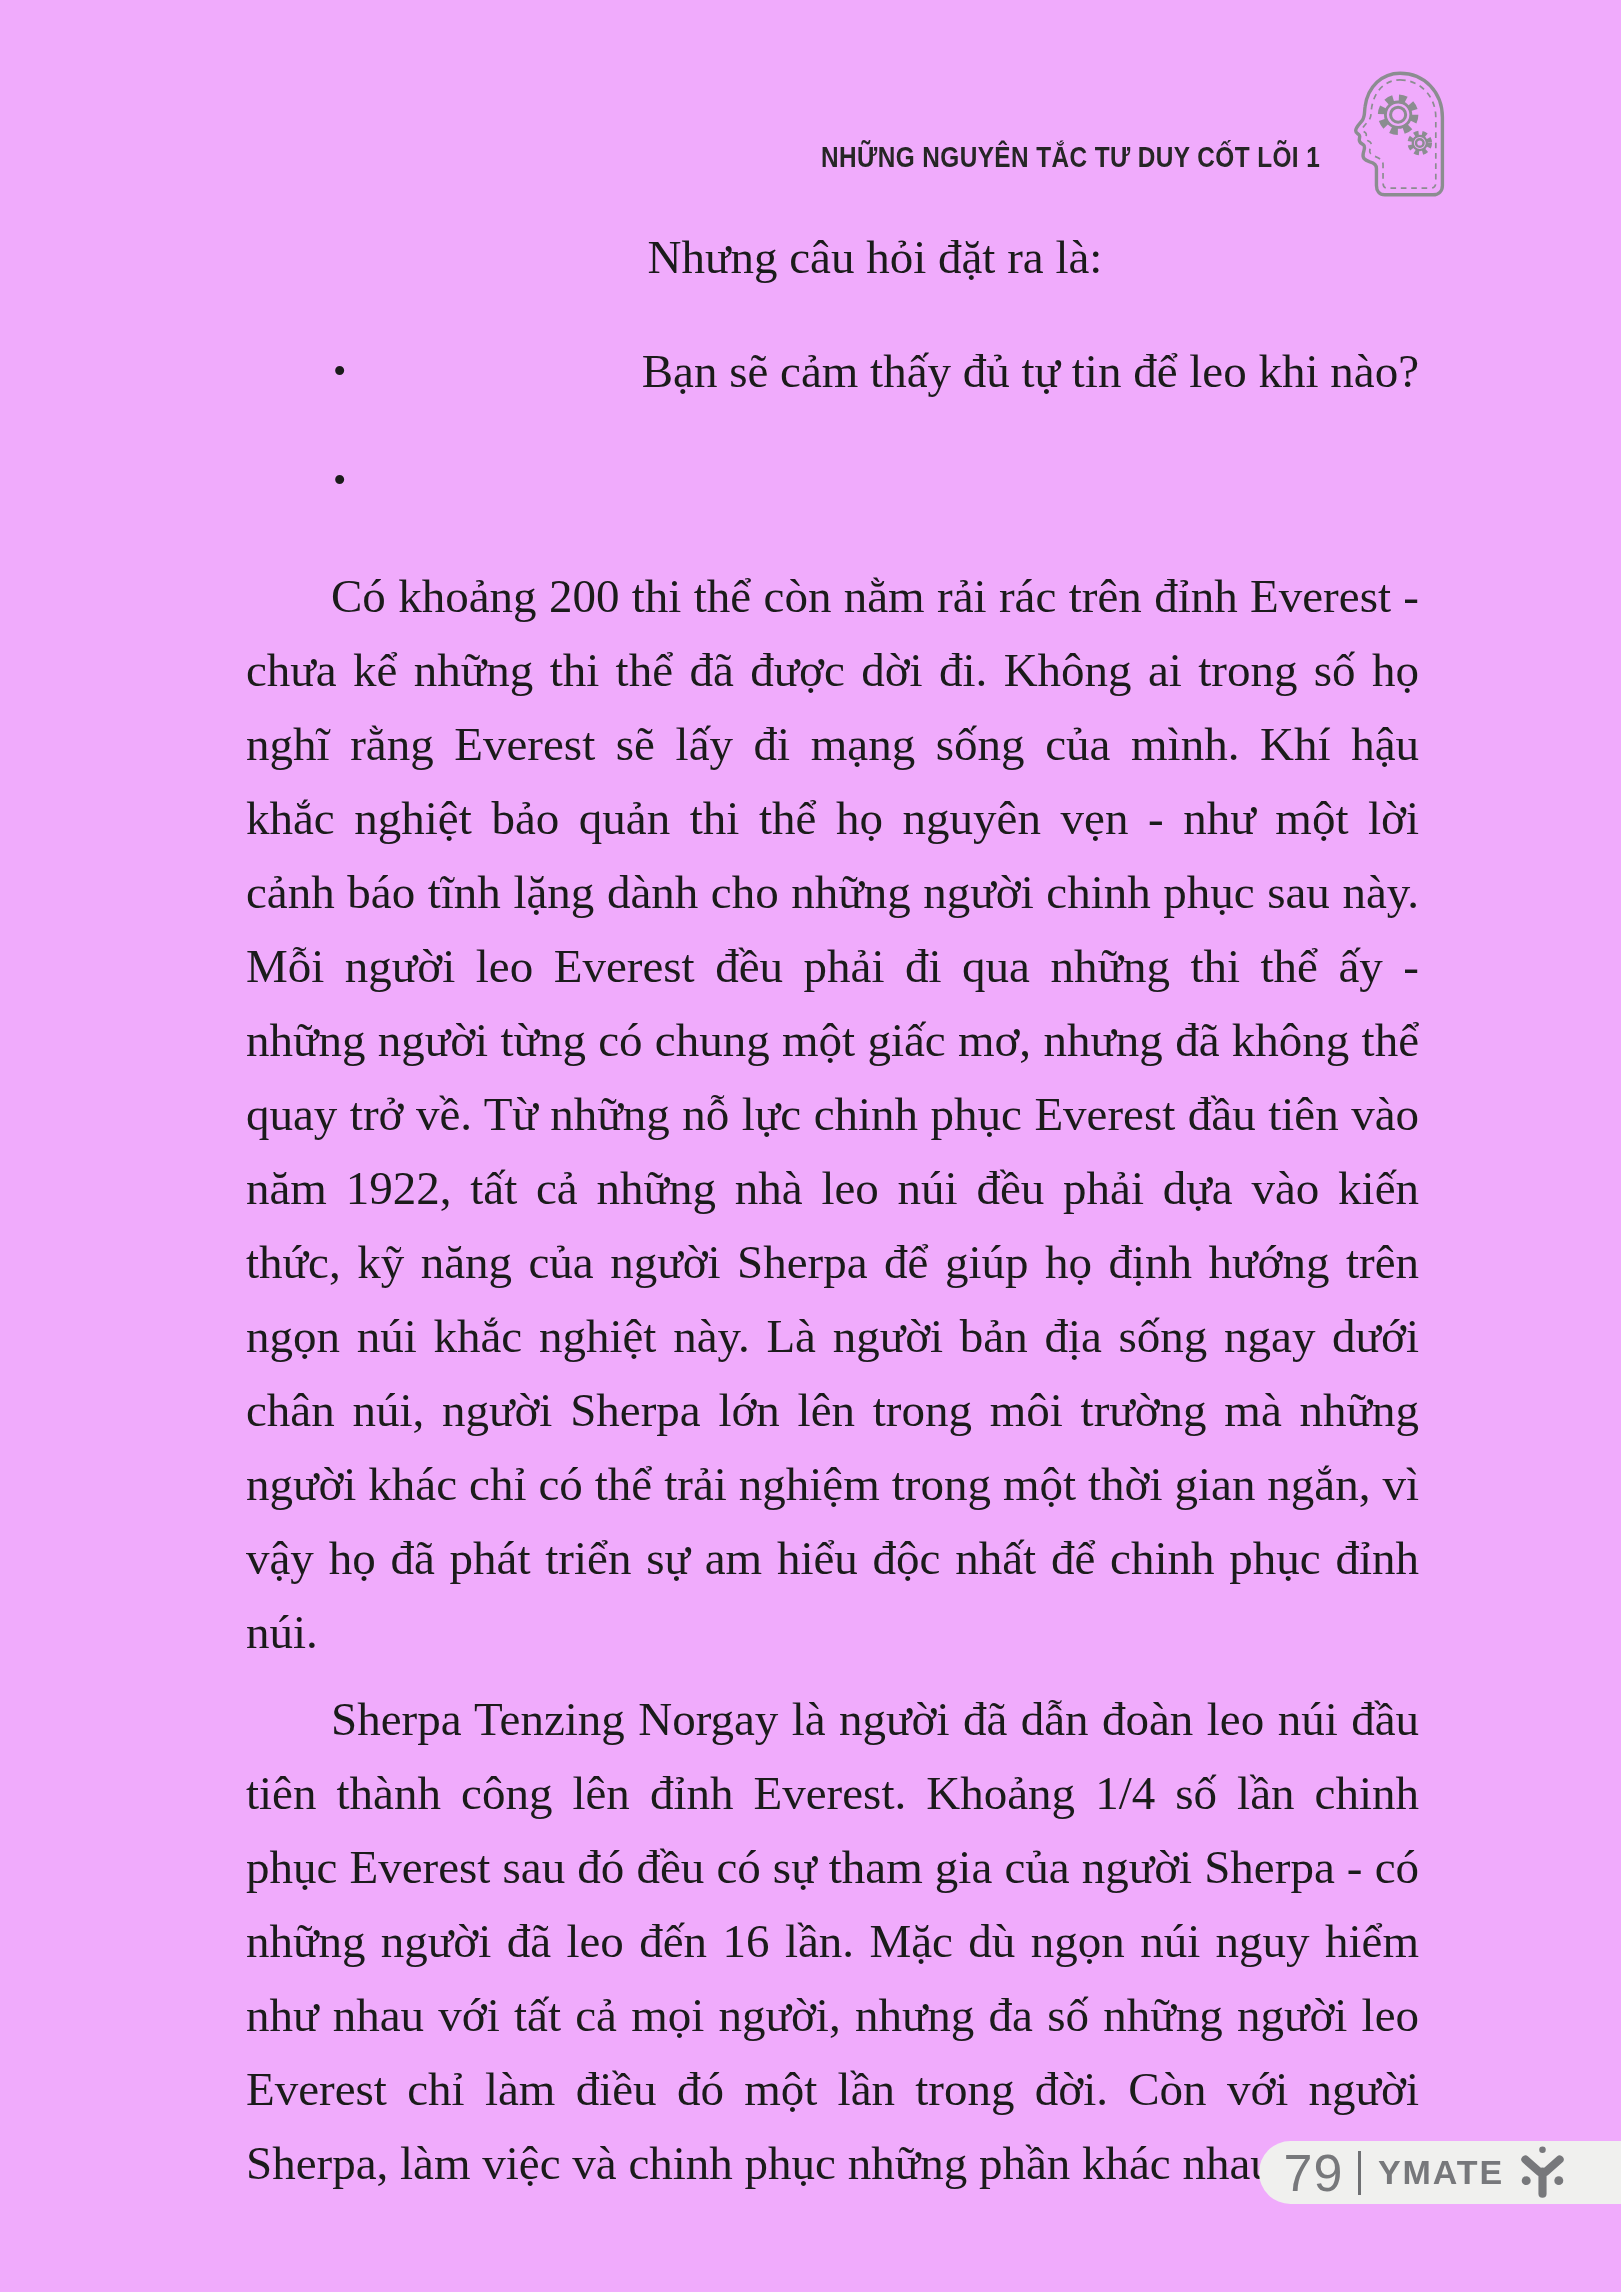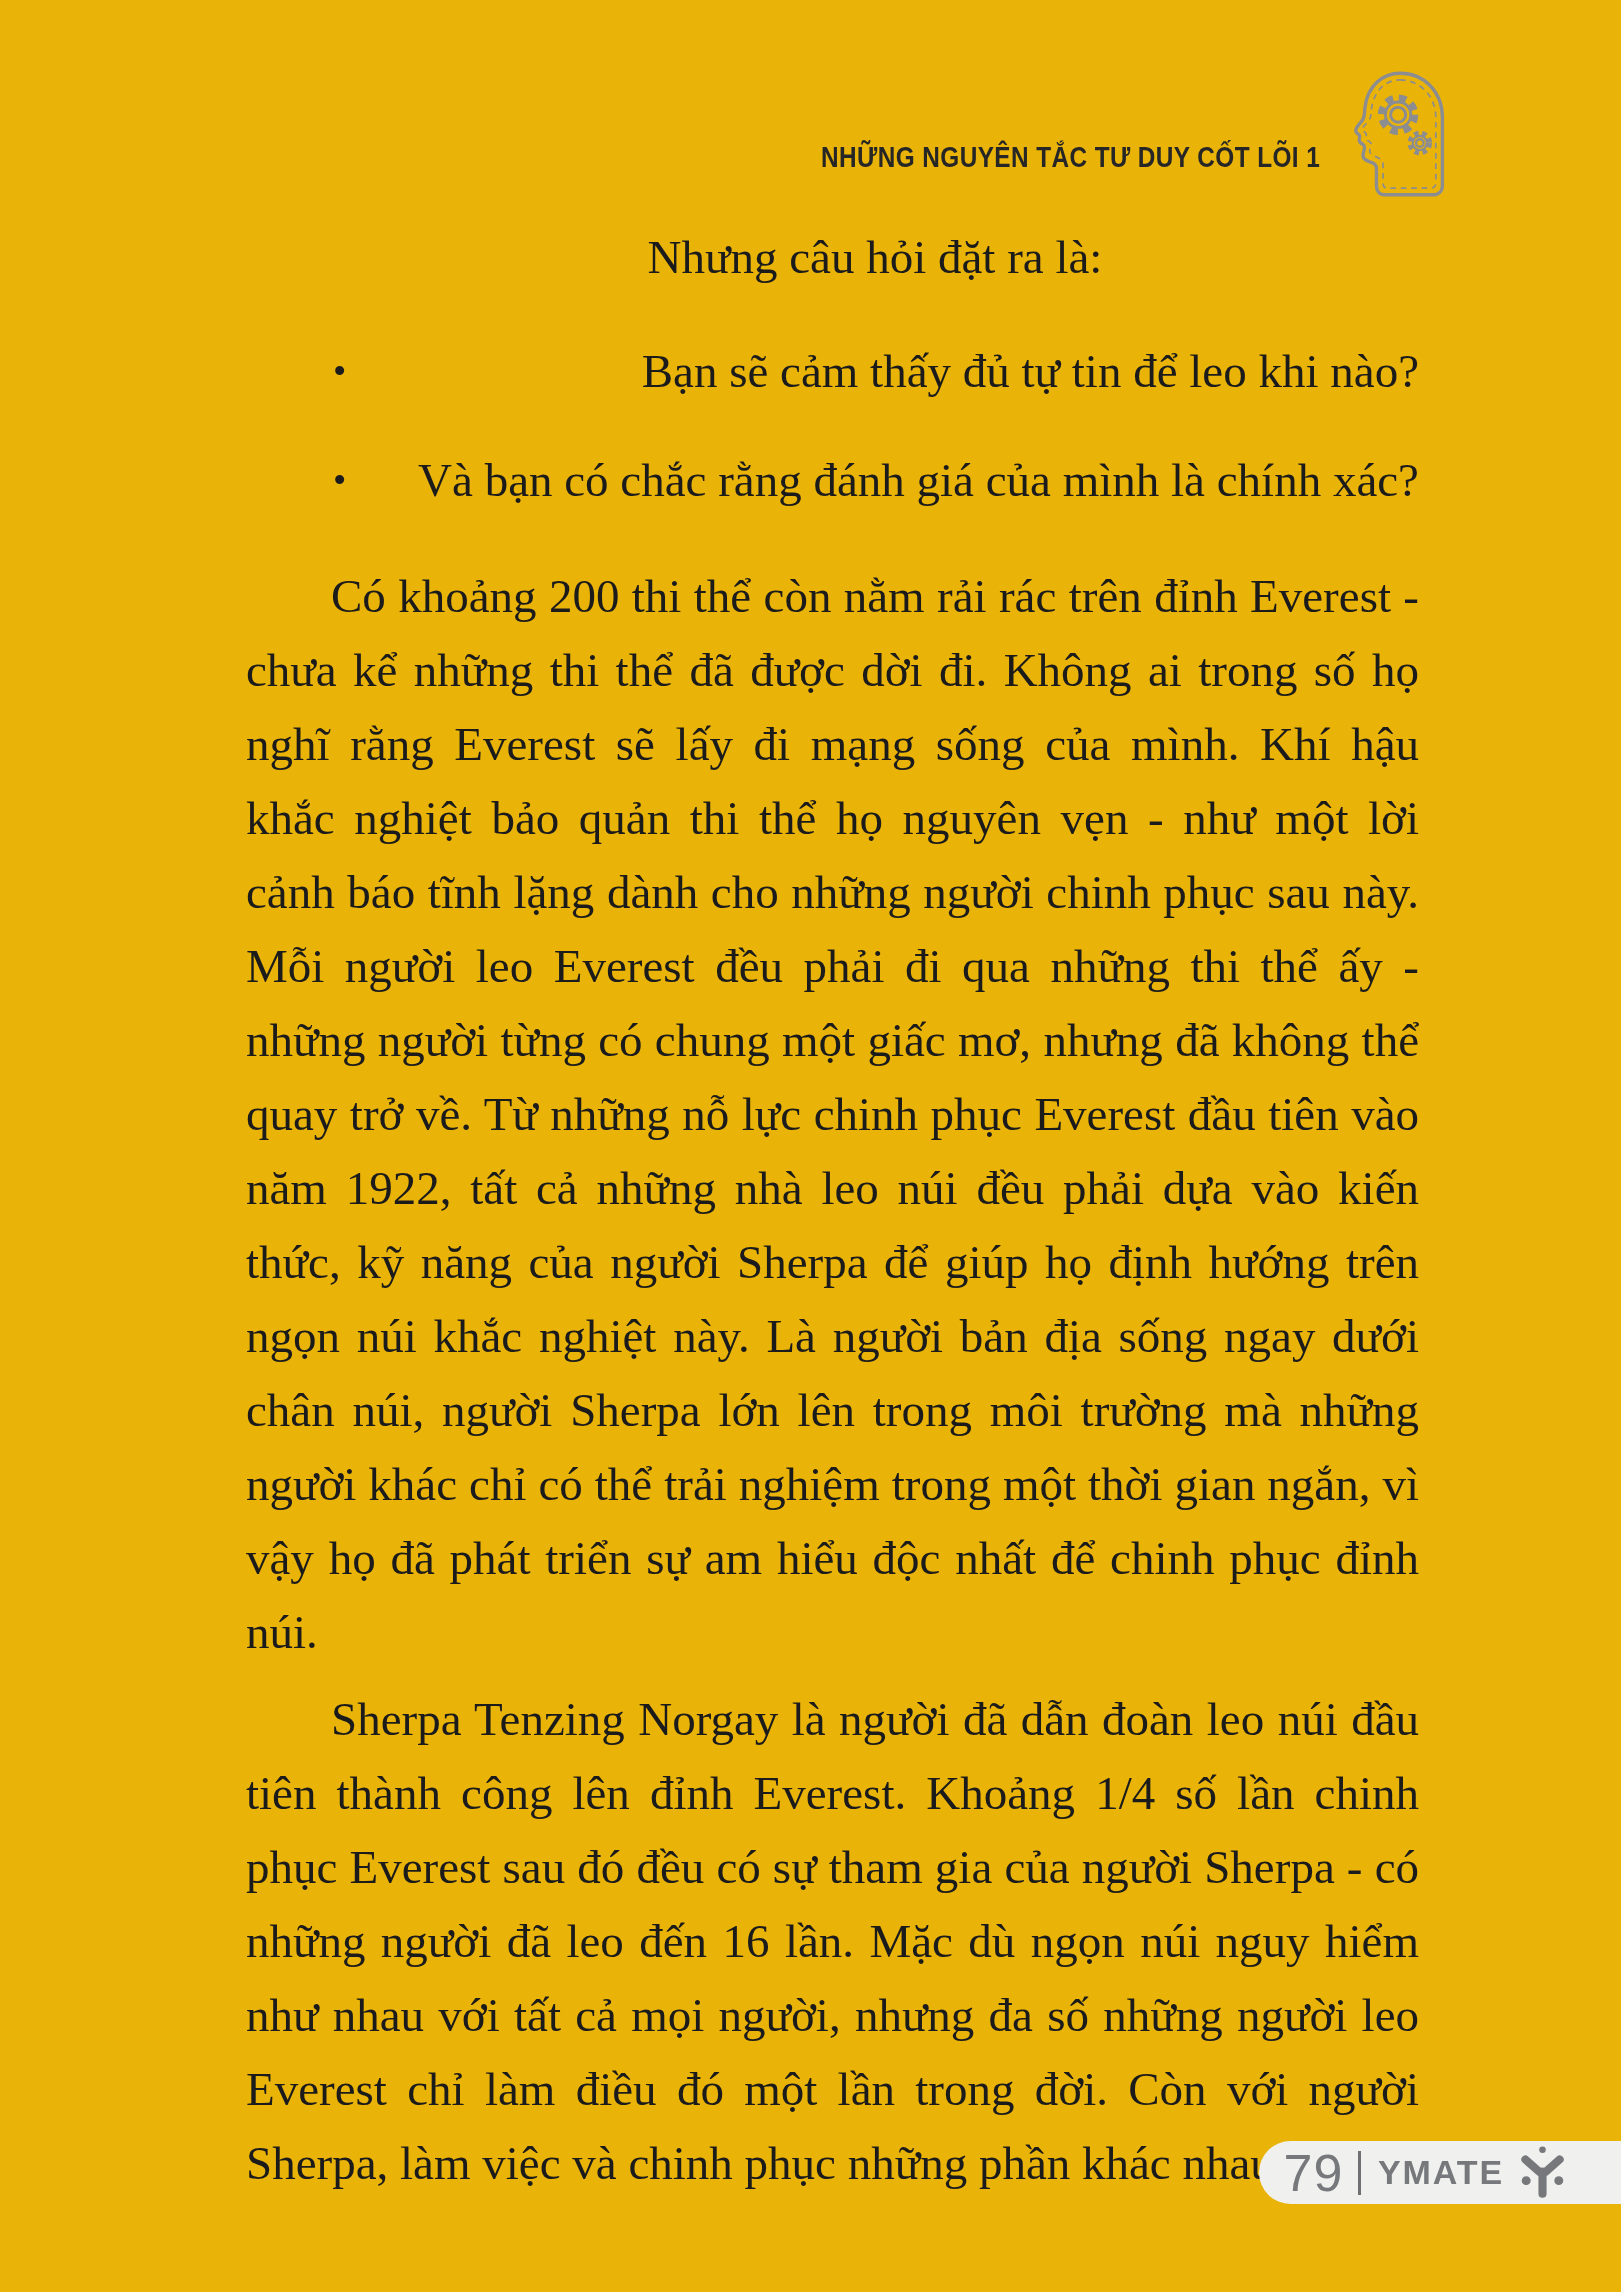--- a/index.html
+++ b/index.html
@@ -1,19 +1,19 @@
 <!DOCTYPE html>
 <html lang="vi" style="font-size:15px"><head>
 <meta charset="utf-8">
 <style>
   html,body{margin:0;padding:0;background:#ffffff;}
   .page{
     position:relative;
     width:1621px;height:2292px;
-    background:#eab308;
+    background:#f0abfc;
     overflow:hidden;
     font-family:"Liberation Serif","DejaVu Serif",serif;
     color:#1b1b1b;
   }
 
   
   .running-head{
     position:absolute;
     top:138px;right:301px;
     height:38px;line-height:38px;
@@ -134,21 +134,20 @@
 
     <p class="intro-line">Nhưng câu hỏi đặt ra là:</p>
 
     <div class="bullet-list">
       <div class="bullet-item">
         <span class="bullet-marker">•</span>
         <span class="bullet-text">Bạn sẽ cảm thấy đủ tự tin để leo khi nào?</span>
       </div>
       <div class="bullet-item">
         <span class="bullet-marker">•</span>
-        <span class="bullet-text">Và bạn có chắc rằng đánh giá của mình là chính xác?</span>
       </div>
     </div>
 
     <p class="para first">Có khoảng 200 thi thể còn nằm rải rác trên đỉnh Everest - chưa kể những thi thể đã được dời đi. Không ai trong số họ nghĩ rằng Everest sẽ lấy đi mạng sống của mình. Khí hậu khắc nghiệt bảo quản thi thể họ nguyên vẹn - như một lời cảnh báo tĩnh lặng dành cho những người chinh phục sau này. Mỗi người leo Everest đều phải đi qua những thi thể ấy - những người từng có chung một giấc mơ, nhưng đã không thể quay trở về. Từ những nỗ lực chinh phục Everest đầu tiên vào năm 1922, tất cả những nhà leo núi đều phải dựa vào kiến thức, kỹ năng của người Sherpa để giúp họ định hướng trên ngọn núi khắc nghiệt này. Là người bản địa sống ngay dưới chân núi, người Sherpa lớn lên trong môi trường mà những người khác chỉ có thể trải nghiệm trong một thời gian ngắn, vì vậy họ đã phát triển sự am hiểu độc nhất để chinh phục đỉnh núi.</p>
 
     <p class="para">Sherpa Tenzing Norgay là người đã dẫn đoàn leo núi đầu tiên thành công lên đỉnh Everest. Khoảng 1/4 số lần chinh phục Everest sau đó đều có sự tham gia của người Sherpa - có những người đã leo đến 16 lần. Mặc dù ngọn núi nguy hiểm như nhau với tất cả mọi người, nhưng đa số những người leo Everest chỉ làm điều đó một lần trong đời. Còn với người Sherpa, làm việc và chinh phục những phần khác nhau của</p>
   </div>
 
   <div class="footer-badge">
     <span class="page-number">79</span>

